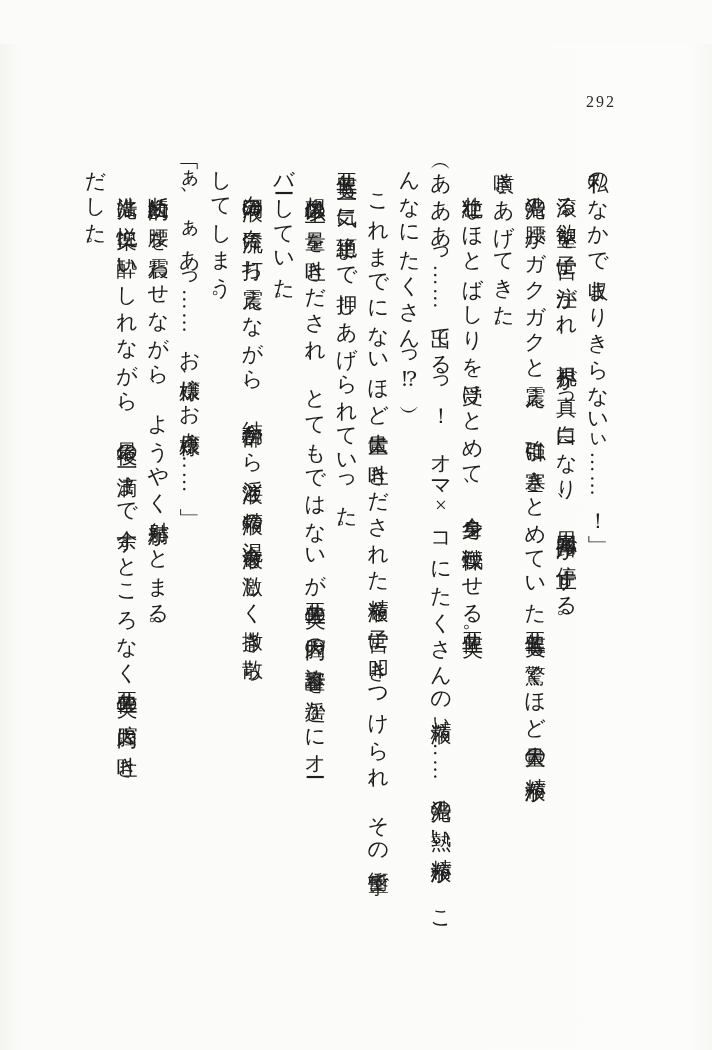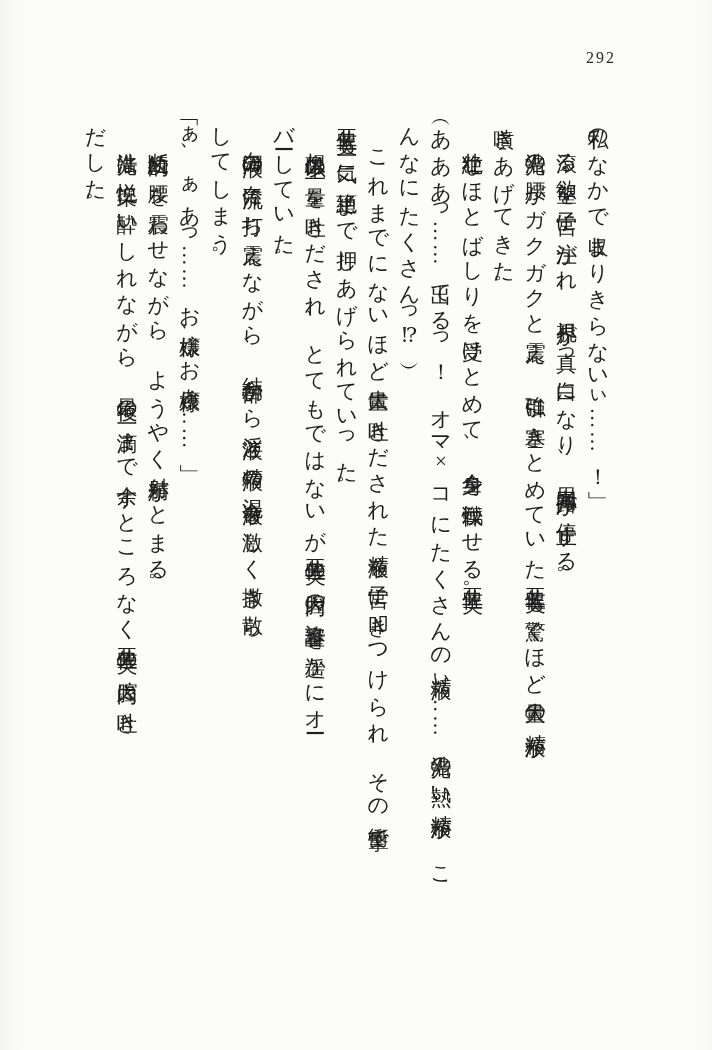--- a/index.html
+++ b/index.html
@@ -11,20 +11,21 @@
     width: 712px;
     height: 1050px;
     background: #fbfbf9;
     overflow: hidden;
     font-family: "Liberation Serif", "DejaVu Serif", serif;
   }
   .page {
     position: absolute;
     inset: 0;
     background: linear-gradient(90deg, #f4f4f1 0%, #fbfbf9 3%, #fcfcfa 97%, #f7f7f4 100%);
+    margin-top: 44px;
   }
   .page-number {
     position: absolute;
     top: 49px;
     left: 586px;
     font-size: 16px;
     letter-spacing: 2px;
     color: #2b2b2b;
   }
   .text-block {

